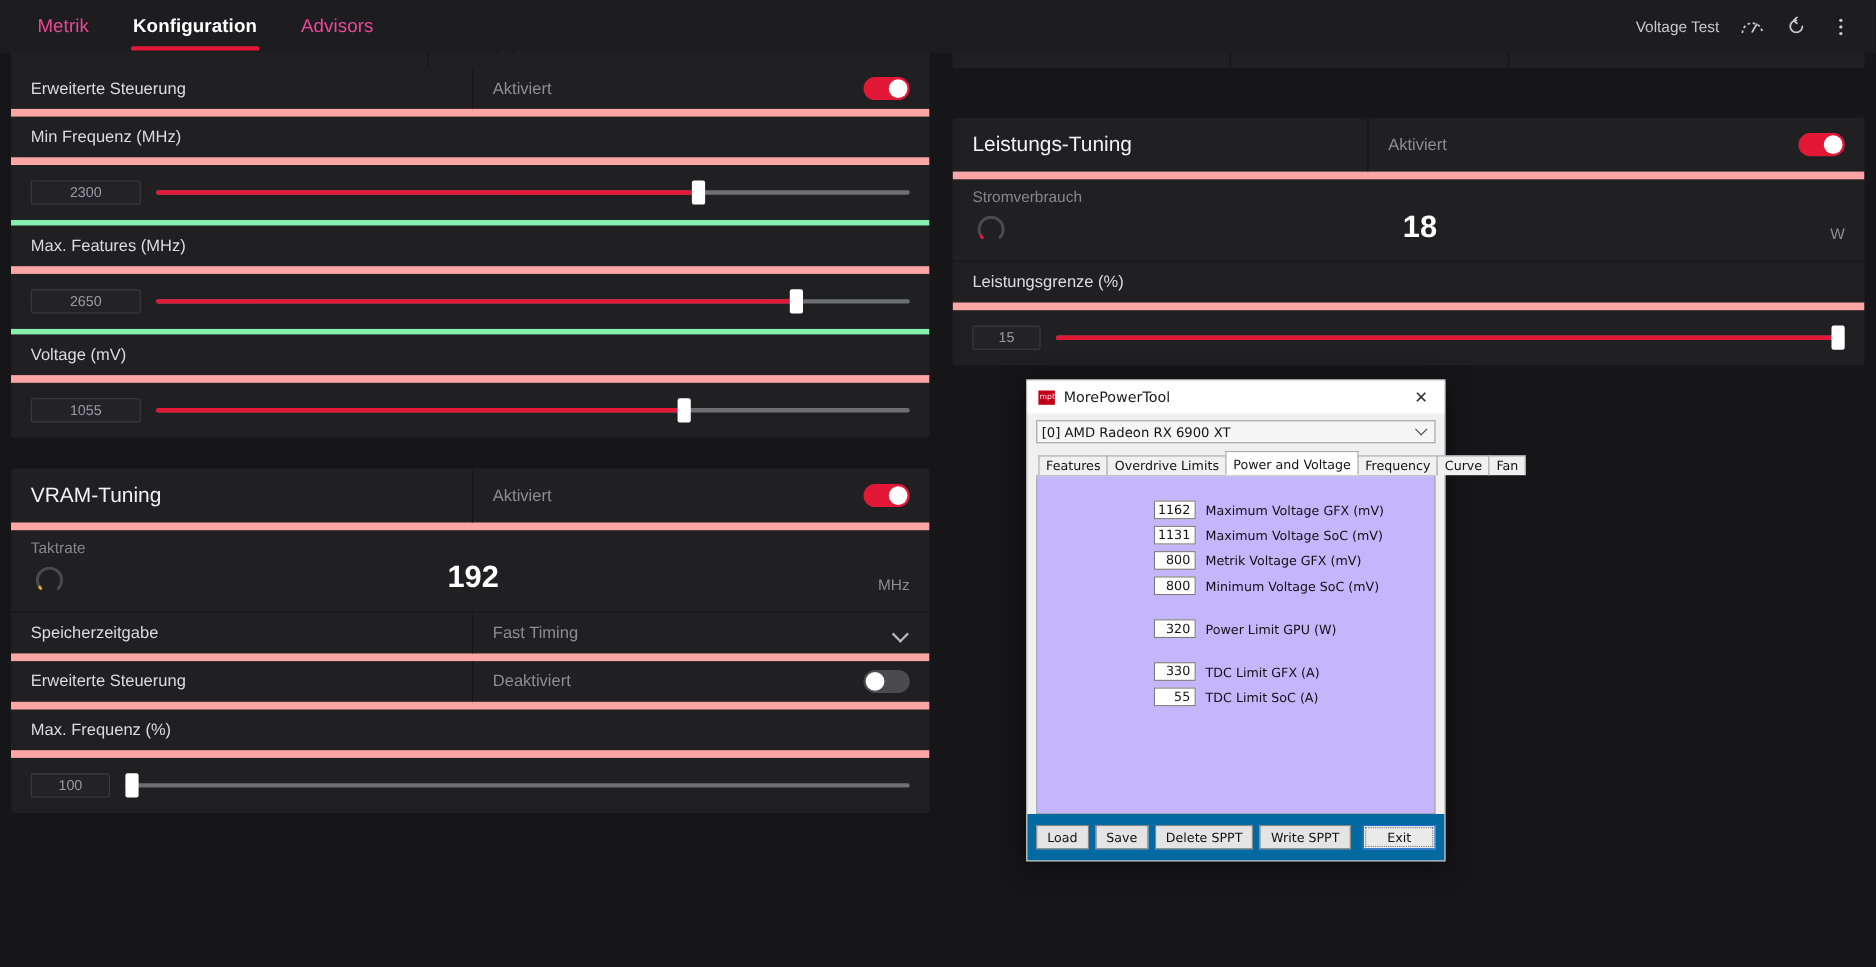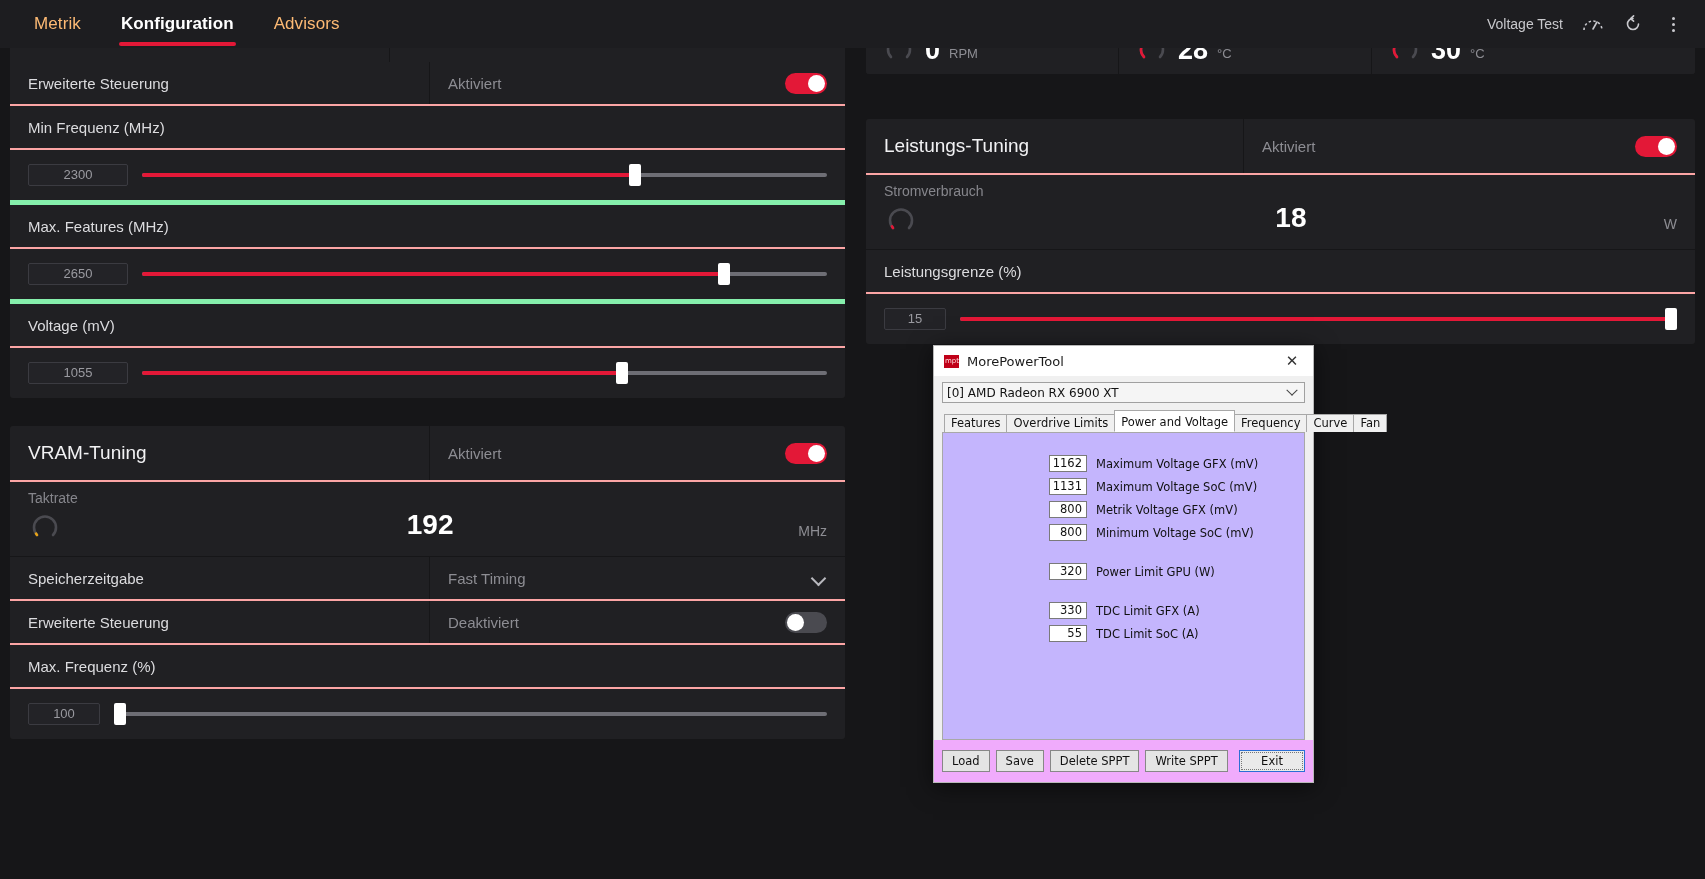--- a/index.html
+++ b/index.html
@@ -18,21 +18,21 @@
     position: absolute; left: 0; top: 0; width: 1705px; height: 48px;
     background: #1d1d20;
     display: flex; align-items: center;
     z-index: 30;
   }
   .nav-tabs { display: flex; align-items: center; height: 48px; padding-left: 14px; }
   .nav-tab {
     position: relative;
     height: 48px; display: flex; align-items: center;
     padding: 0 20px;
-    font-size: 17px; color: #fdba74; letter-spacing: .1px;
+    font-size: 17px; color: #ec4899; letter-spacing: .1px;
     cursor: pointer; white-space: nowrap;
   }
   .nav-tab.active { color: #ffffff; font-weight: bold; }
   .nav-tab.active::after {
     content: ""; position: absolute; left: 18px; right: 18px; bottom: 2px;
     height: 4px; background: #e31837; border-radius: 2px;
   }
   .topbar-right {
     margin-left: auto; display: flex; align-items: center; gap: 0; padding-right: 12px; height: 48px;
   }
@@ -40,29 +40,29 @@
   .tb-icon {
     width: 40px; height: 40px; display: flex; align-items: center; justify-content: center;
     cursor: pointer; color: #c9c9ce;
   }
   .dots-v { display: flex; flex-direction: column; gap: 3px; align-items: center; }
   .dots-v i { width: 3px; height: 3px; background: #c9c9ce; border-radius: 50%; display: block; }
 
   
   #content { position: absolute; left: 0; top: 48px; width: 1705px; height: 831px; }
   .col-left { position: absolute; left: 10px; top: 0; width: 835px; }
-  .col-right { position: absolute; left: 866px; top: 12px; width: 829px; }
+  .col-right { position: absolute; left: 866px; top: 0; width: 829px; }
 
   
   .panel { background: #202023; border-radius: 3px; overflow: hidden; margin-bottom: 18px; }
   .panel.flush-top { border-top-left-radius: 0; border-top-right-radius: 0; }
 
   .row {
     display: flex; align-items: stretch;
-    border-bottom: 2px solid #fca5a5;
+    border-bottom: 7px solid #fca5a5;
     min-height: 44px;
   }
   .row:last-child { border-bottom: none; }
   .row-l {
     width: 420px; display: flex; align-items: center;
     padding: 0 18px; font-size: 15px; color: #dcdcdf;
     border-right: 1px solid #161618;
   }
   .row-r {
     flex: 1; display: flex; align-items: center; justify-content: space-between;
@@ -211,21 +211,21 @@
   .fld.gap-lg { margin-top: 22px; }
   .fld-input {
     width: 38px; height: 17px; border: 1px solid #7a7a7a; background: #ffffff;
     font-size: 11.5px; color: #111; text-align: right; padding-right: 4px;
     line-height: 15px; flex: none; font-family: "DejaVu Sans", sans-serif;
   }
   .fld-label { font-size: 11.5px; color: #111; white-space: nowrap; }
 
   .mpt-foot {
     flex: none; padding: 10px 8px 10px 8px; display: flex; align-items: center; gap: 6px;
-    background: #f0abfc;
+    background: #0369a1;
   }
   .mpt-btn {
     min-width: 42px; height: 22px; border: 1px solid #878787; background: #e4e4e4;
     font-size: 11.5px; color: #111; padding: 0 9px; cursor: pointer;
     display: flex; align-items: center; justify-content: center;
     font-family: "DejaVu Sans", sans-serif;
   }
   .mpt-btn.focus {
     border: 1px solid #2b6fd4; background: #eaeaea;
     outline: 1px dotted #777; outline-offset: -3px;

